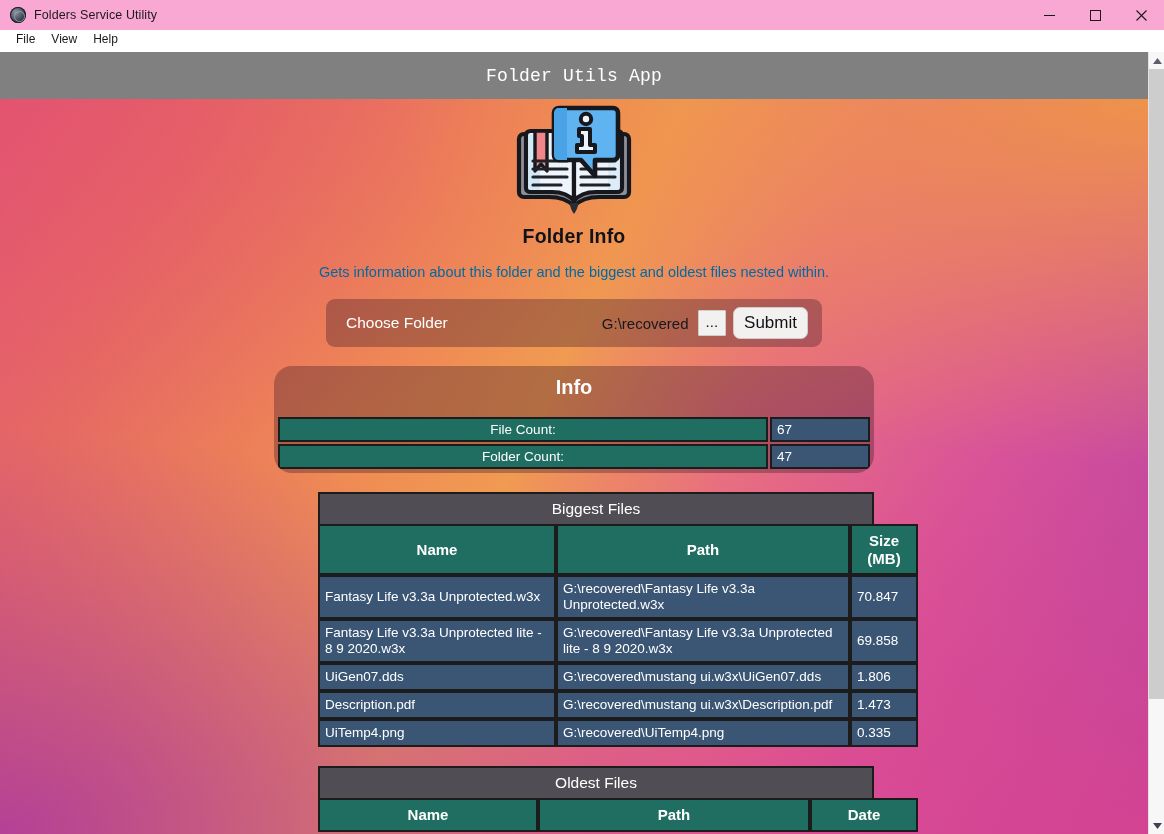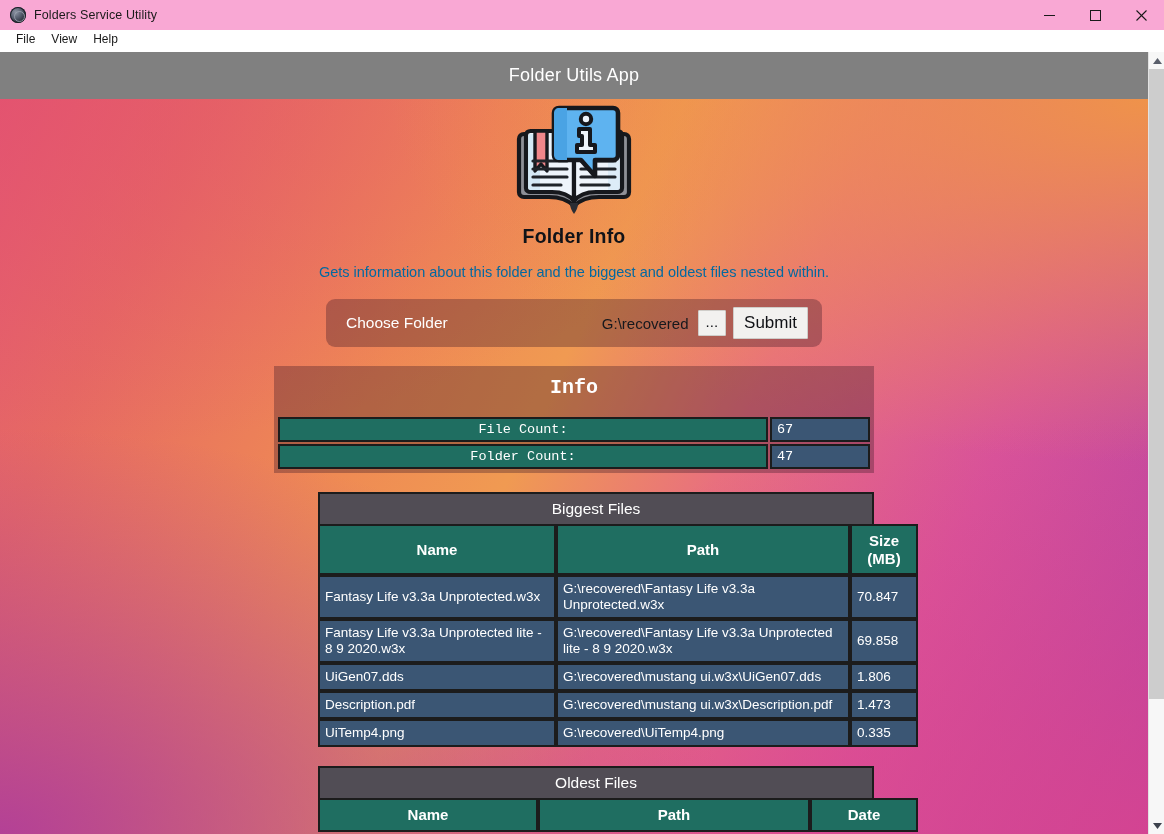--- a/index.html
+++ b/index.html
@@ -101,20 +101,21 @@
     background: #808080;
     display: flex;
     align-items: center;
     justify-content: center;
     z-index: 3;
   }
   #app-header-title {
     font-size: 18px;
     color: #ffffff;
     letter-spacing: .2px;
+    font-family: Liberation Mono, monospace;
   }
 
   #gradient-bg {
     position: absolute;
     left: 0; top: 47px;
     width: 1148px;
     height: 735px;
     background:
       linear-gradient(115deg,
         #e35a72 0%,
@@ -206,33 +207,33 @@
     padding: 3px 7px 6px;
     line-height: 12px;
     height: 26px;
     border-radius: 1px;
     margin-right: 7px;
   }
   #submit-btn {
     font-size: 17px;
     padding: 3px 10px;
     height: 32px;
-    border-radius: 1px;
+    border-radius: 7px;
   }
 
   
   .panel {
     margin: 19px auto 0;
     width: 600px;
     background: rgba(60,22,38,.34);
     border-radius: 9px 9px 0 0;
     padding: 0;
     overflow: hidden;
   }
-  #info-panel { border-radius: 0; font-family: Liberation Mono, monospace; }
+  #info-panel { border-radius: 18px; }
   .panel-title {
     text-align: center;
     font-size: 20px;
     font-weight: bold;
     color: #ffffff;
     padding: 10px 0 16px;
   }
 
   table.grid {
     width: 596px;

